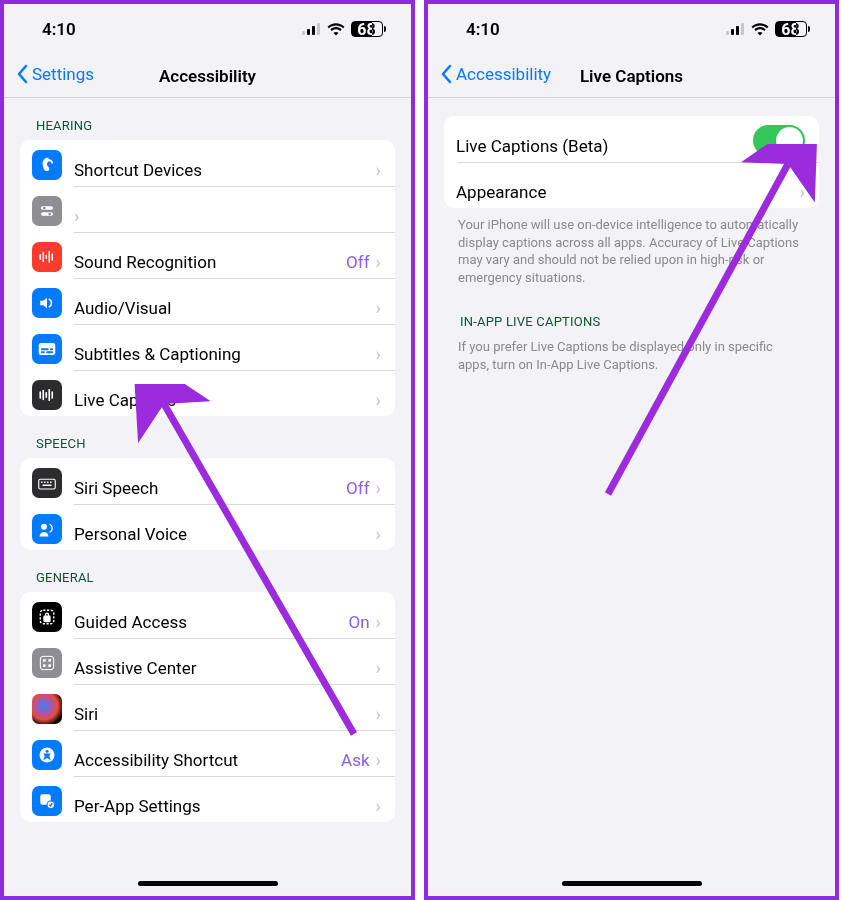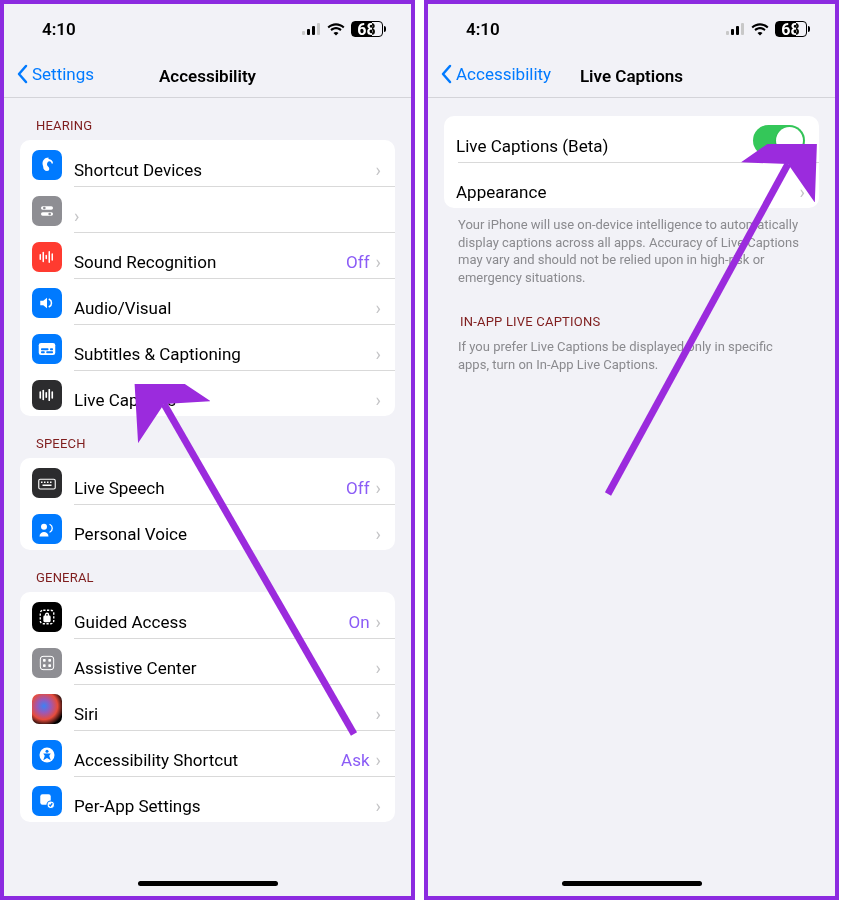--- a/index.html
+++ b/index.html
@@ -58,21 +58,21 @@
 .nav-back {
   display:flex; align-items:flex-start;
   color:#007aff; font-size:17px;
   gap:4px;
 }
 .nav-title {
   position:absolute; left:0; right:0; text-align:center;
   font-size:17px; font-weight:600; pointer-events:none;
 }
 .section-header {
-  font-size:13px; color:#7f1d1d;
+  font-size:13px; color:#14532d;
   padding: 20px 32px 7px;
   letter-spacing: 0.2px;
 }
 .group {
   background:#fff;
   margin: 0 16px;
   border-radius: 10px;
   overflow:hidden;
 }
 .row {
@@ -239,21 +239,21 @@
       <div class="icon bg-dark">
           <svg width="18" height="14" viewBox="0 0 24 18" fill="#fff">
             <rect x="1" y="4" width="22" height="13" rx="2" fill="none" stroke="#fff" stroke-width="1.5"></rect>
             <rect x="4" y="7" width="2" height="2"></rect>
             <rect x="8" y="7" width="2" height="2"></rect>
             <rect x="12" y="7" width="2" height="2"></rect>
             <rect x="16" y="7" width="2" height="2"></rect>
             <rect x="6" y="11" width="12" height="2"></rect>
           </svg>
         </div>
-      <span class="row-label">Live Speech</span>
+      <span class="row-label">Siri Speech</span>
       <span class="row-value">Off</span>
       <span class="chev">›</span>
     </div>
     <div class="row">
       <div class="icon bg-blue">
           <svg width="18" height="16" viewBox="0 0 24 20" fill="#fff">
             <circle cx="8" cy="7" r="4"></circle>
             <path d="M2 20c0-4 3-6 6-6s6 2 6 6H2z"></path>
             <path d="M16 4c2 1 3 3 3 5s-1 4-3 5" stroke="#fff" stroke-width="1.8" fill="none" stroke-linecap="round"></path>
           </svg>

